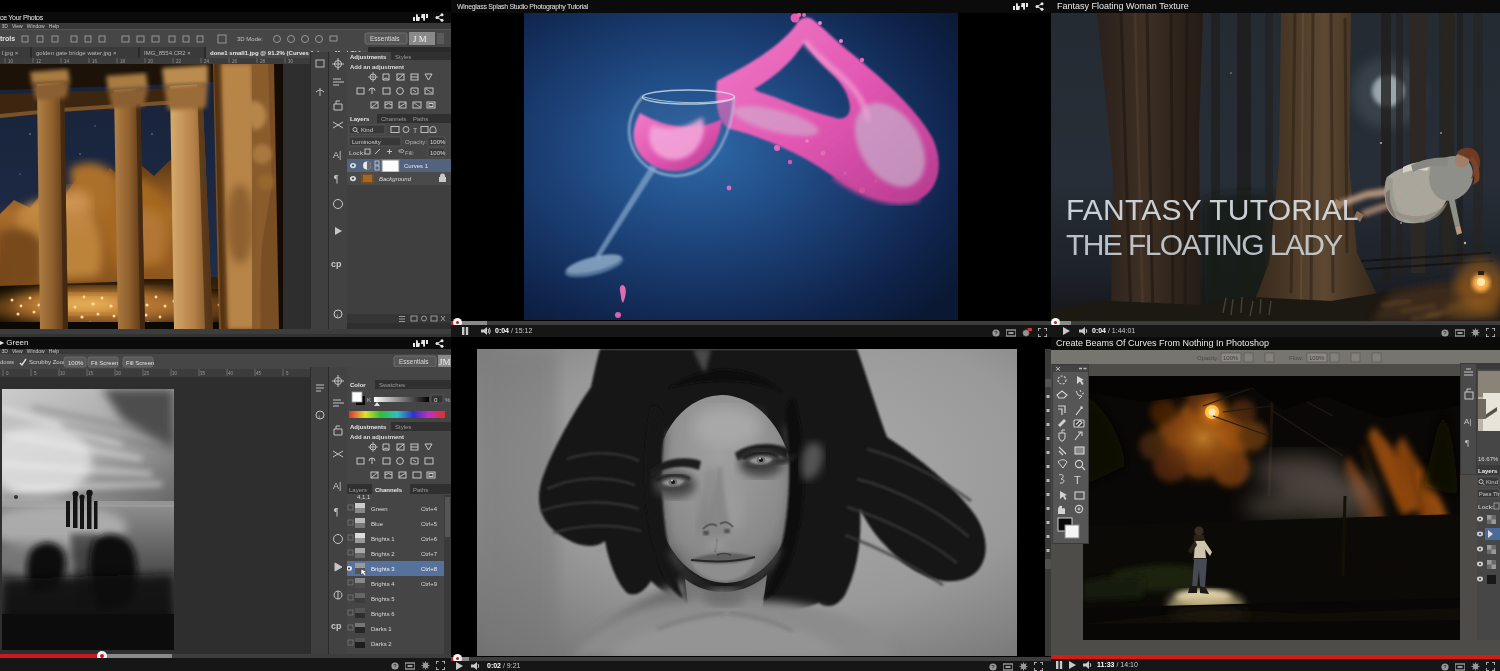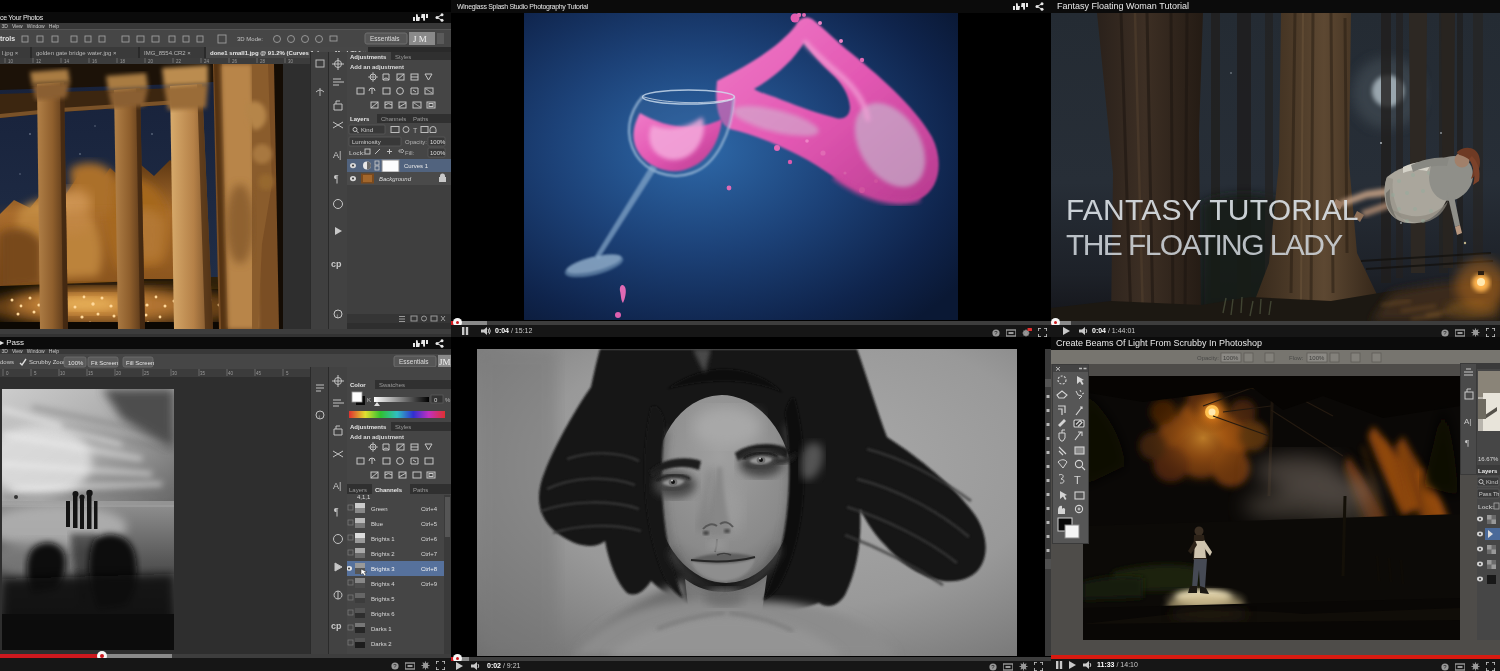--- a/index.html
+++ b/index.html
@@ -519,21 +519,21 @@
           </svg>
       <svg width="9" height="9" viewBox="0 0 9 9">
             <path d="M0,3 L0,0 L3,0 M6,0 L9,0 L9,3 M9,6 L9,9 L6,9 M3,9 L0,9 L0,6" stroke="#c9c9c9" stroke-width="1.6" fill="none"></path>
           </svg>
     </div>
   </div>
 </div>
 
 <div class="panel" id="p3" style="left:1051px;top:0;width:449px;height:337px;background:#000;">
   <div class="tbar">
-        <span class="tt">Fantasy Floating Woman Tutorial</span>
+        <span class="tt">Fantasy Floating Woman Texture</span>
       </div>
   <div class="abs" id="fantasy" style="left:0;top:13px;width:449px;height:308px;">
   <svg width="449" height="308" viewBox="0 0 449 308">
     <defs>
       <linearGradient id="fsky" x1="0" y1="0" x2="0" y2="1">
         <stop offset="0%" stop-color="#242b33"></stop>
         <stop offset="55%" stop-color="#272e37"></stop>
         <stop offset="85%" stop-color="#1d2128"></stop>
         <stop offset="100%" stop-color="#14151a"></stop>
       </linearGradient>
@@ -679,21 +679,21 @@
           </svg>
       <svg width="9" height="9" viewBox="0 0 9 9">
             <path d="M0,3 L0,0 L3,0 M6,0 L9,0 L9,3 M9,6 L9,9 L6,9 M3,9 L0,9 L0,6" stroke="#c9c9c9" stroke-width="1.6" fill="none"></path>
           </svg>
     </div>
   </div>
 </div>
 
 <div class="panel" id="p4" style="left:0;top:337px;width:451px;height:334px;background:#282828;">
   <div class="tbar" style="height:12px;">
-        <span class="tt" style="left:0;font-size:8px;line-height:12px;">▸ Pass</span>
+        <span class="tt" style="left:0;font-size:8px;line-height:12px;">▸ Green</span>
     <svg class="abs" style="left:412px;top:2px;" width="36" height="9" viewBox="0 0 36 9">
       <g fill="#e8e8e8">
             <path d="M1,4 L3,4 L3,8 L1,8 Z M4,4 L4,2.2 C4,1 5.5,0.6 5.8,2 L6,4 L8,4 L7.4,8 L4,8 Z"></path>
             <path d="M14,5 L16,5 L16,1 L14,1 Z M13,5 L13,6.8 C13,8 11.5,8.4 11.2,7 L11,5 L9,5 L9.6,1 L13,1 Z"></path>
             <circle cx="30" cy="1.8" r="1.5"></circle>
             <circle cx="30" cy="7.2" r="1.5"></circle>
             <circle cx="25" cy="4.5" r="1.5"></circle>
             <path d="M25,4.5 L30,1.8 M25,4.5 L30,7.2" stroke="#e8e8e8" stroke-width="1"></path>
           </g>
     </svg>
@@ -1137,21 +1137,21 @@
           </svg>
       <svg width="9" height="9" viewBox="0 0 9 9">
             <path d="M0,3 L0,0 L3,0 M6,0 L9,0 L9,3 M9,6 L9,9 L6,9 M3,9 L0,9 L0,6" stroke="#c9c9c9" stroke-width="1.6" fill="none"></path>
           </svg>
     </div>
   </div>
 </div>
 
 <div class="panel" id="p6" style="left:1051px;top:337px;width:449px;height:334px;background:#4e4c49;">
   <div class="tbar" style="height:13px;">
-        <span class="tt" style="left:5px;font-size:9px;">Create Beams Of Light From Scrubby In Photoshop</span>
+        <span class="tt" style="left:5px;font-size:9px;">Create Beams Of Curves From Nothing In Photoshop</span>
       </div>
   <div class="abs" style="left:0;top:13px;width:449px;height:14px;background:#77756f;">
     <svg width="449" height="14" viewBox="0 0 449 14">
       <text x="146" y="9.5" font-size="6" fill="#4a4a48" font-family="Liberation Sans">Opacity:</text>
       <rect x="170" y="3" width="20" height="9" fill="#8b8984" stroke="#5f5d58" stroke-width=".8"></rect>
       <text x="172" y="9.5" font-size="6" fill="#3e3e3c" font-family="Liberation Sans">100%</text>
       <rect x="193" y="3" width="9" height="9" fill="#83817b" stroke="#5f5d58" stroke-width=".8"></rect>
       <rect x="214" y="3" width="9" height="9" fill="#83817b" stroke="#5f5d58" stroke-width=".8"></rect>
       <text x="238" y="9.5" font-size="6" fill="#4a4a48" font-family="Liberation Sans">Flow:</text>
       <rect x="256" y="3" width="20" height="9" fill="#8b8984" stroke="#5f5d58" stroke-width=".8"></rect>

